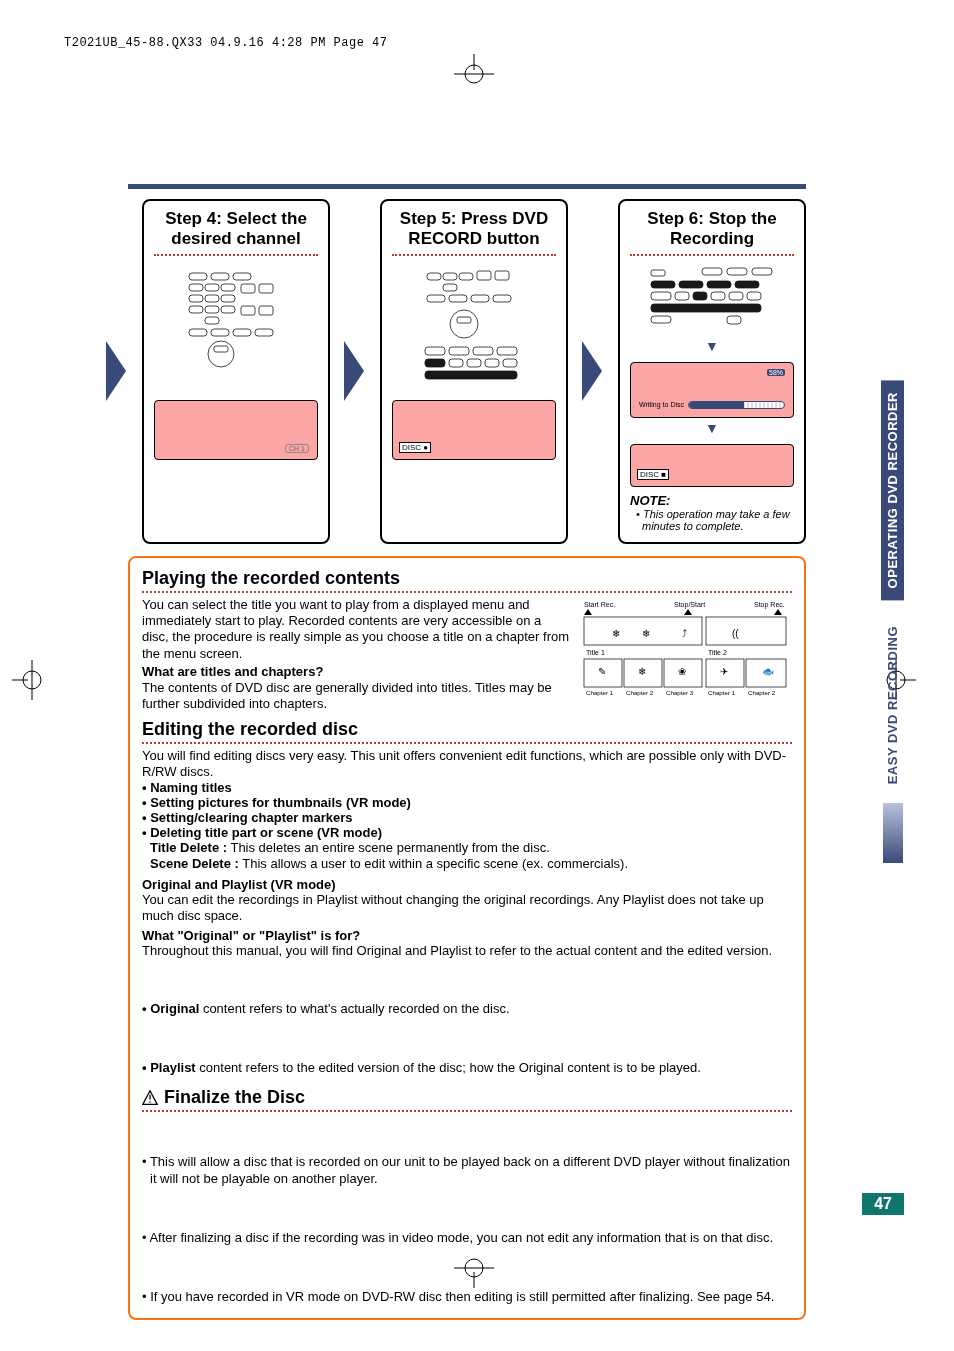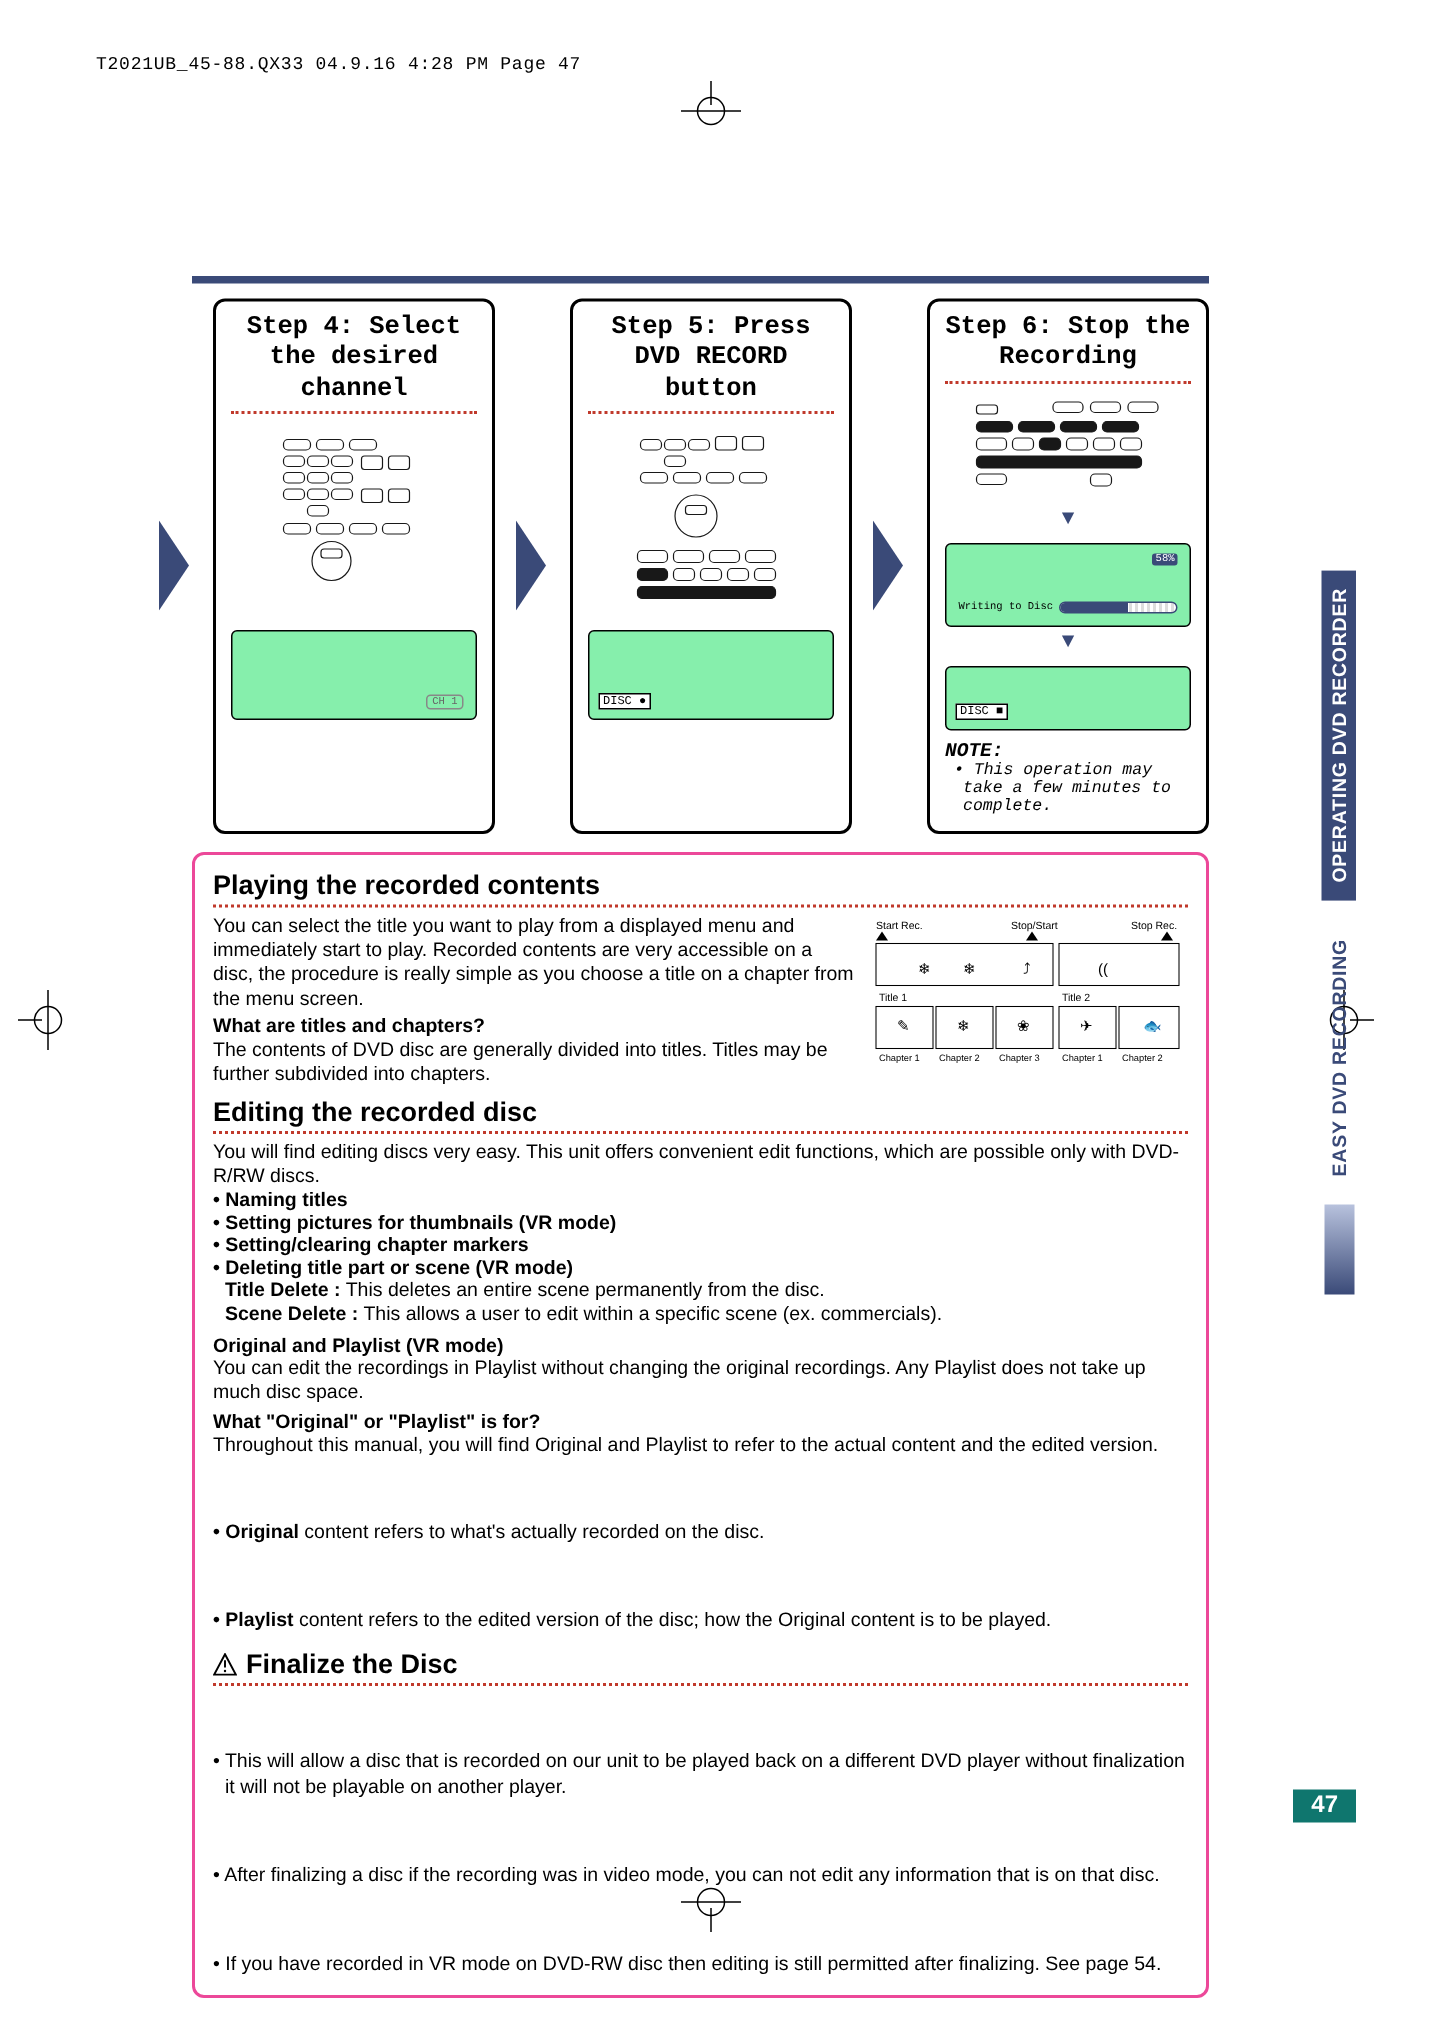--- a/index.html
+++ b/index.html
@@ -35,21 +35,20 @@
   .top-bar {
     height: 5px;
     background: #3a4a78;
     margin-bottom: 10px;
   }
 
   .steps-row {
     display: flex;
     gap: 14px;
     align-items: stretch;
-    font-family: Liberation Mono, monospace;
   }
   .arrow-col {
     width: 22px;
     display: flex;
     align-items: center;
     justify-content: center;
   }
   .arrow-col.first { margin-left: -22px; }
   .step-box {
     flex: 1;
@@ -83,21 +82,21 @@
   }
   .remote-placeholder svg {
     opacity: .9;
   }
   .screen-box {
     border: 1px solid #000;
     border-radius: 4px;
     margin-top: 6px;
     height: 60px;
     position: relative;
-    background: #86efac;
+    background: #fca5a5;
     font-size: 8px;
     padding-left: 21px;
   }
   .screen-box .osd {
     position: absolute;
     bottom: 6px; left: 6px;
     border: 1px solid #000;
     padding: 0 2px;
     font-size: 8px;
     background:#fff;
@@ -135,21 +134,21 @@
   }
   .down-arrow {
     text-align:center; font-size:14px; color:#3a4a78; font-weight:bold;
     margin:2px 0;
   }
   .note-block { margin-top:6px; }
   .note-heading { font-style: italic; font-weight: bold; font-size: 13px; }
   .note-item { font-style: italic; font-size: 11px; text-indent:-6px; padding-left:12px; }
 
   .body-frame {
-    border: 2px solid #ec4899;
+    border: 2px solid #f97316;
     border-radius: 8px;
     margin-top: 12px;
     padding: 10px 12px 12px 12px;
   }
   .sect-title {
     font-weight: bold;
     font-size: 18px;
     margin-top: 6px;
   }
   .sect-title.first { margin-top: 0; }

